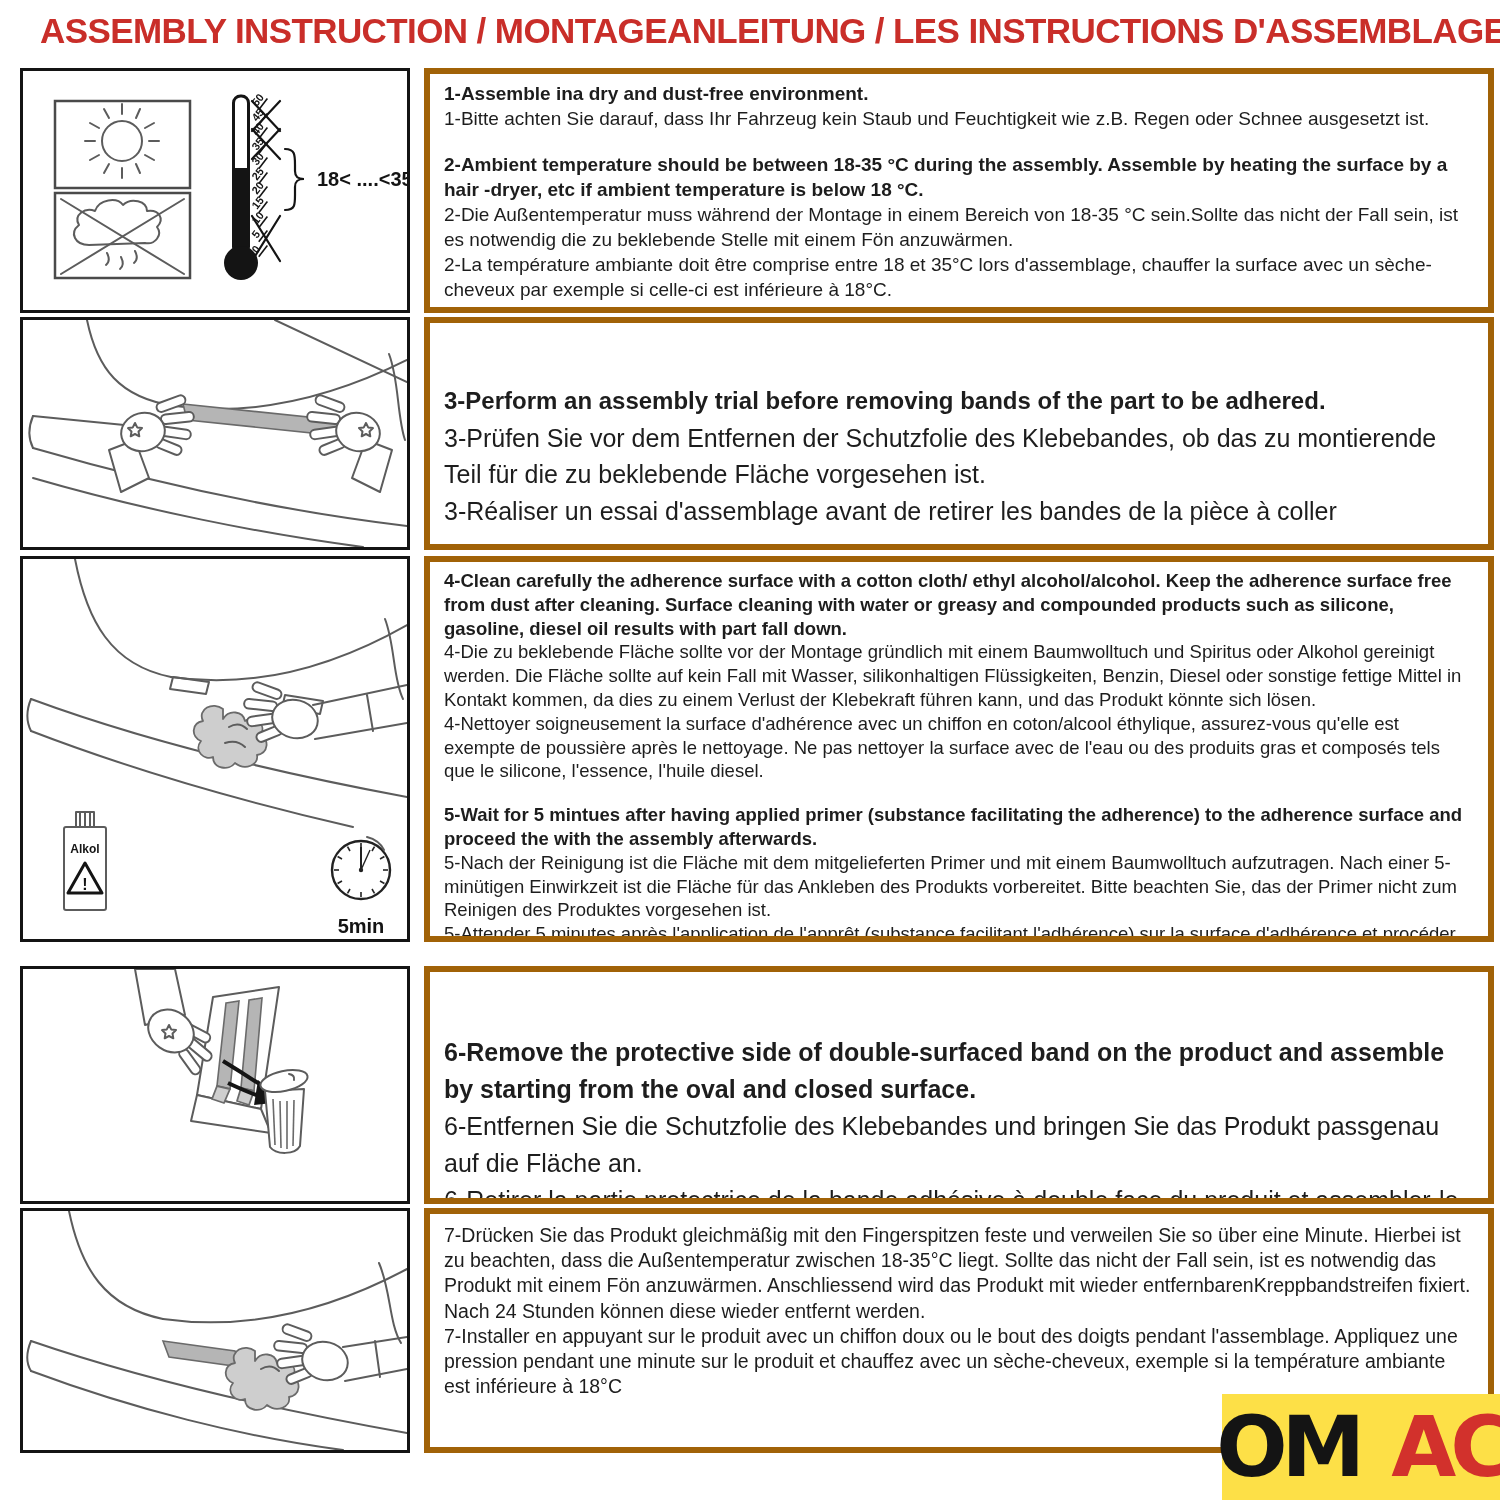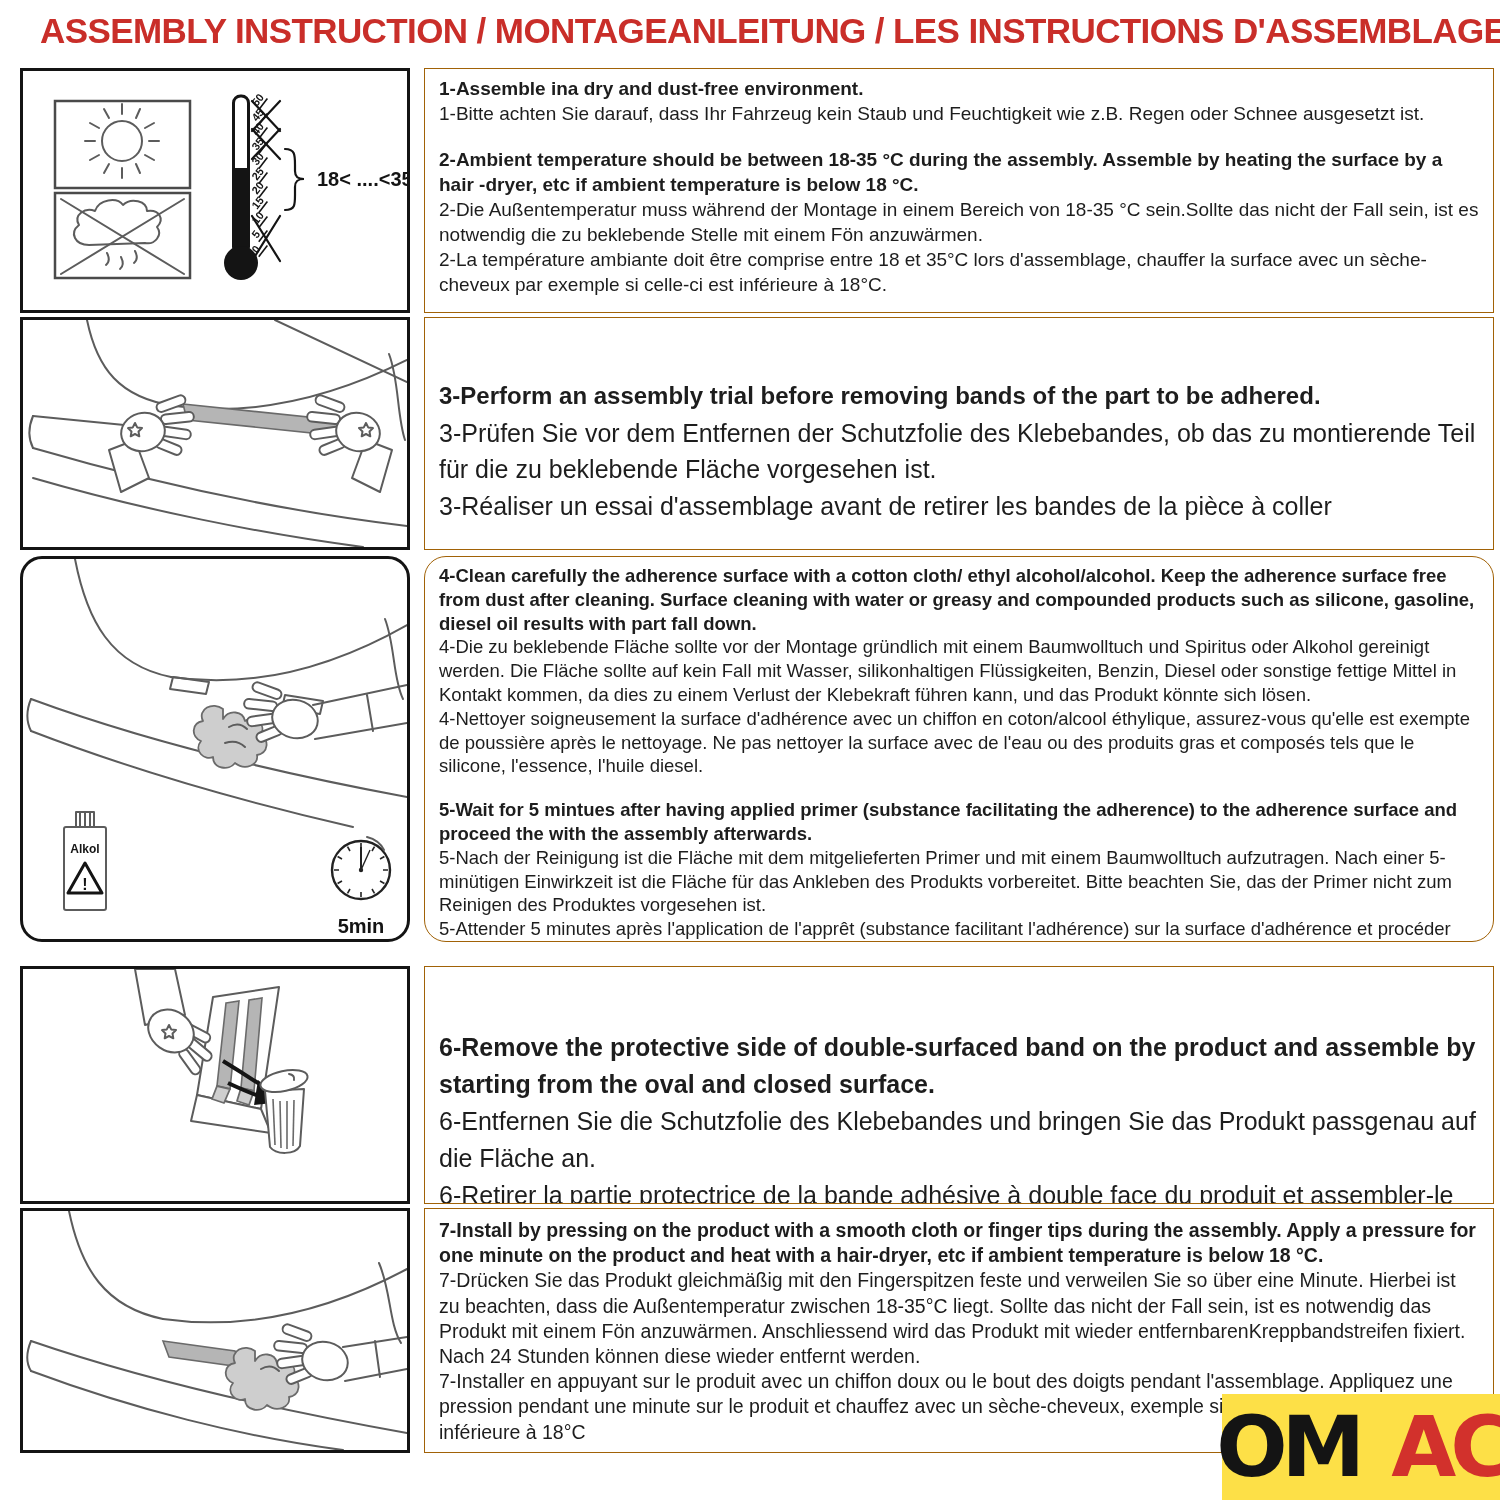--- a/index.html
+++ b/index.html
@@ -12,26 +12,26 @@
     position:absolute;left:40px;top:11px;
     font-size:35px;font-weight:bold;letter-spacing:-0.6px;
     color:#c92e29;white-space:nowrap;
   }
   .figbox{
     position:absolute;left:20px;width:390px;background:#fff;
     border:3px solid #141414;box-sizing:border-box;overflow:hidden;
   }
   .textbox{
     position:absolute;left:424px;width:1070px;background:#fff;
-    border:1px solid #a16207;box-sizing:border-box;
+    border:6px solid #a16207;box-sizing:border-box;
     padding:7px 14px 0 14px;overflow:hidden;
   }
   #fig1,#txt1{top:68px;height:245px;}
   #fig2,#txt2{top:317px;height:233px;}
-  #fig3,#txt3{top:556px;height:386px;border-radius:22px;}
+  #fig3,#txt3{top:556px;height:386px;}
   #fig4,#txt4{top:966px;height:238px;}
   #fig5,#txt5{top:1208px;height:245px;}
   .textbox p{margin:0;}
   .b{font-weight:bold;}
   #txt1{font-size:19px;line-height:25px;}
   #txt3{font-size:18.5px;line-height:23.8px;}
   #txt5{font-size:19.5px;line-height:25.2px;padding-top:9px;}
   #txt2{font-size:25px;line-height:36.5px;padding-top:60px;}
   #txt2 .b{font-size:24px;}
   #txt4{font-size:25px;line-height:37px;padding-top:62px;}
@@ -335,21 +335,20 @@
       <rect class="wh" x="319" y="144" width="31" height="9.5" rx="4.7" transform="rotate(8 319 149)"></rect>
       <rect class="wh" x="315" y="155" width="27" height="9.5" rx="4.7" transform="rotate(22 315 160)"></rect>
       <ellipse class="wh" cx="302" cy="150" rx="23" ry="19" transform="rotate(-15 302 150)"></ellipse>
     </g>
     <path class="ln" d="M 320,136 L 384,126"></path>
     <path class="ln" d="M 322,170 L 384,158"></path>
     <path class="ln" d="M 352,130 L 357,166"></path>
   </svg>
 </div>
 <div class="textbox" id="txt5">
-  <p class="b">7-Install by pressing on the product with a smooth cloth or finger tips during the assembly. Apply a pressure for one minute on the product and heat with a hair-dryer, etc if ambient temperature is below 18 °C.</p>
   <p>7-Drücken Sie das Produkt gleichmäßig mit den Fingerspitzen feste und verweilen Sie so über eine Minute. Hierbei ist zu beachten, dass die Außentemperatur zwischen 18-35°C liegt. Sollte das nicht der Fall sein, ist es notwendig das Produkt mit einem Fön anzuwärmen. Anschliessend wird das Produkt mit wieder entfernbarenKreppbandstreifen fixiert. Nach 24 Stunden können diese wieder entfernt werden.</p>
   <p>7-Installer en appuyant sur le produit avec un chiffon doux ou le bout des doigts pendant l'assemblage. Appliquez une pression pendant une minute sur le produit et chauffez avec un sèche-cheveux, exemple si la température ambiante est inférieure à 18°C</p>
 </div>
 
 <div class="logo-patch">
   <span class="lg-b">OM</span>
     <span class="lg-r">AC</span>
 </div>
 
 </body></html>

